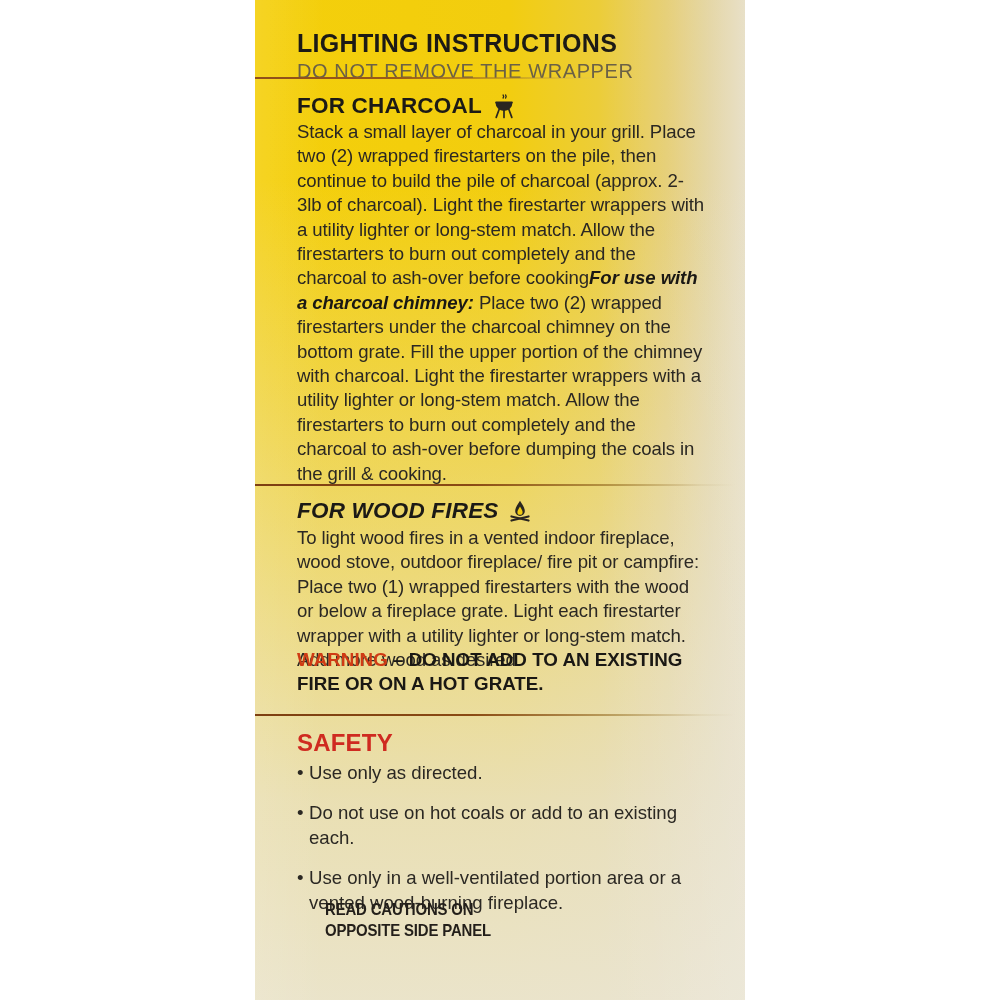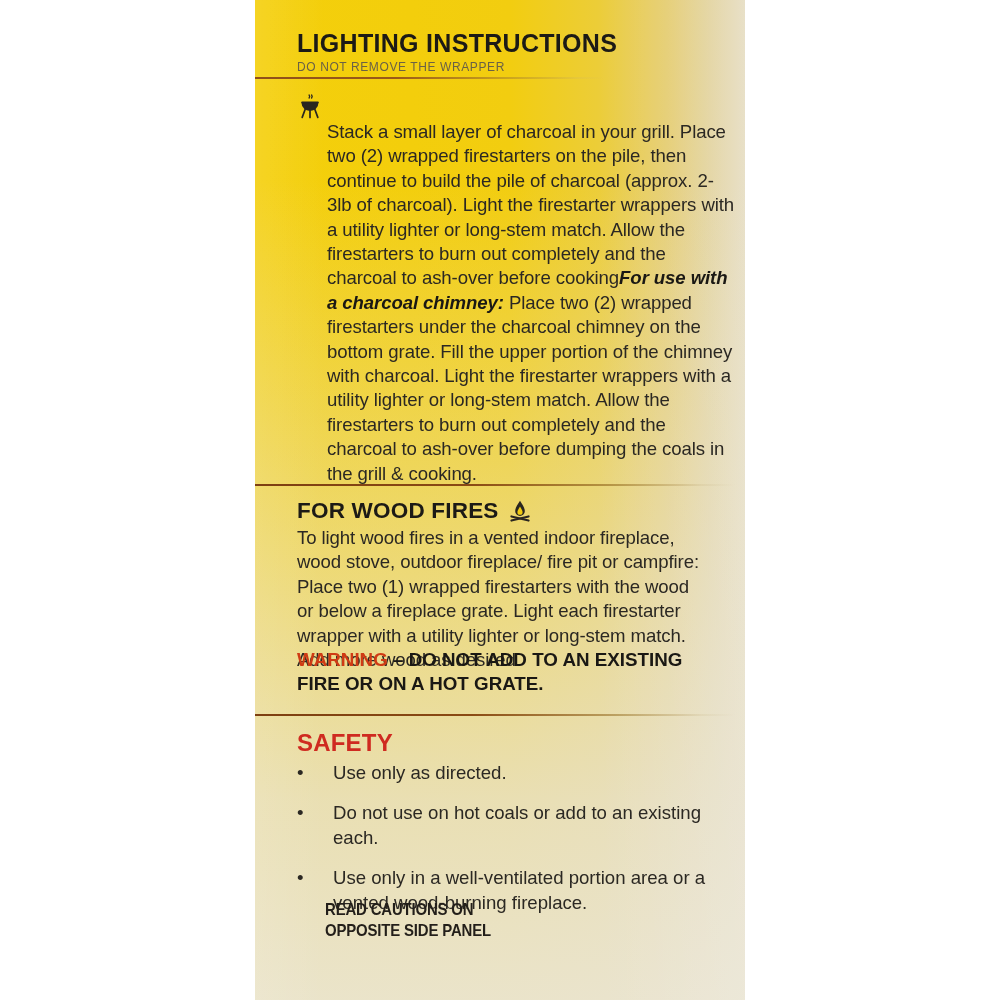--- a/index.html
+++ b/index.html
@@ -82,21 +82,21 @@
 
   .blk { position: absolute; }
 
   .h1 {
     font-size: 25px;
     font-weight: bold;
     letter-spacing: 0.3px;
     color: #1c1a16;
   }
   .h1-sub {
-    font-size: 12px;
+    font-size: 20px;
     font-weight: normal;
     letter-spacing: 0.6px;
     color: #6b6146;
     margin-top: 2px;
   }
   .h2 {
     font-size: 22.5px;
     font-weight: bold;
     letter-spacing: 0.2px;
     color: #1c1a16;
@@ -135,21 +135,21 @@
 
   .bullets { width: 420px; }
   .bullet {
     display: flex;
     font-size: 18.6px;
     line-height: 24.4px;
     color: #2b2823;
     margin-bottom: 16px;
   }
   .bullet .dot { width: 12px; flex: 0 0 12px; color: #2b2823; }
-  .bullet .btxt { flex: 1; margin-left: 24px; }
+  .bullet .btxt { flex: 1; }
 
   .footer-note {
     font-size: 17px;
     line-height: 21px;
     font-weight: bold;
     color: #231f1a;
     letter-spacing: -0.2px;
     font-family: "Liberation Sans Narrow", "Liberation Sans", sans-serif;
     transform: scaleX(0.88);
     transform-origin: left top;
@@ -167,41 +167,42 @@
 
     <div class="blk" style="left:42px; top:29px;">
       <div class="h1">LIGHTING INSTRUCTIONS</div>
       <div class="h1-sub">DO NOT REMOVE THE WRAPPER</div>
     </div>
 
     <div class="divider d1"></div>
 
     <div class="blk" style="left:42px; top:93px;">
       <div class="h2">
+        <span>FOR CHARCOAL</span>
         <span class="icon">
           <svg width="26" height="26" viewBox="0 0 26 26" aria-hidden="true">
             <path d="M4.5 9.5 H21.5 A8.5 8.5 0 0 1 4.5 9.5 Z" fill="#2a2620"></path>
             <rect x="4.2" y="8.4" width="17.6" height="1.9" rx="0.9" fill="#2a2620"></rect>
             <path d="M12.1 5.0 q1.2 -1.5 0 -3.0" stroke="#2a2620" stroke-width="1.3" fill="none" stroke-linecap="round"></path>
             <path d="M14.6 5.0 q1.2 -1.5 0 -3.0" stroke="#2a2620" stroke-width="1.3" fill="none" stroke-linecap="round"></path>
             <path d="M8.2 16.2 L5.2 24.4" stroke="#2a2620" stroke-width="1.7" stroke-linecap="round"></path>
             <path d="M17.8 16.2 L20.8 24.4" stroke="#2a2620" stroke-width="1.7" stroke-linecap="round"></path>
             <path d="M13 17.8 L13 24.4" stroke="#2a2620" stroke-width="1.7" stroke-linecap="round"></path>
           </svg>
         </span>
       </div>
     </div>
 
-    <div class="blk body-text" style="left:42px; top:120px;margin-left:30px;">
+    <div class="blk body-text" style="left:42px; top:120px;">
       <span>Stack a small layer of charcoal in your grill. Place two (2) wrapped firestarters on the pile, then continue to build the pile of charcoal (approx. 2-3lb of charcoal). Light the firestarter wrappers with a utility lighter or long-stem match. Allow the firestarters to burn out completely and the charcoal to ash-over before cooking</span><b>For use with a charcoal chimney:</b> <span>Place two (2) wrapped firestarters under the charcoal chimney on the bottom grate. Fill the upper portion of the chimney with charcoal. Light the firestarter wrappers with a utility lighter or long-stem match. Allow the firestarters to burn out completely and the charcoal to ash-over before dumping the coals in the grill &amp; cooking.</span>
     </div>
 
     <div class="divider d2"></div>
 
-    <div class="blk" style="left:42px; top:498px;">
+    <div class="blk" style="left:42px; top:498px;font-style:italic;">
       <div class="h2">
         <span>FOR WOOD FIRES</span>
         <span class="icon">
           <svg width="24" height="24" viewBox="0 0 24 24" aria-hidden="true">
             <path d="M12 1.8 C9.6 6.0 7.2 8.4 7.2 12.2 a4.8 4.8 0 0 0 9.6 0 C16.8 8.4 14.4 6.0 12 1.8 Z" fill="#2a2620"></path>
             <path d="M12 7.6 c-1.5 2.6 -2.6 3.8 -2.6 5.6 a2.6 2.6 0 0 0 5.2 0 c0 -1.8 -1.1 -3.0 -2.6 -5.6 Z" fill="#f0cb10"></path>
             <path d="M3.4 21.6 L20.6 17.4" stroke="#2a2620" stroke-width="2.1" stroke-linecap="round"></path>
             <path d="M3.4 17.4 L20.6 21.6" stroke="#2a2620" stroke-width="2.1" stroke-linecap="round"></path>
           </svg>
         </span>

